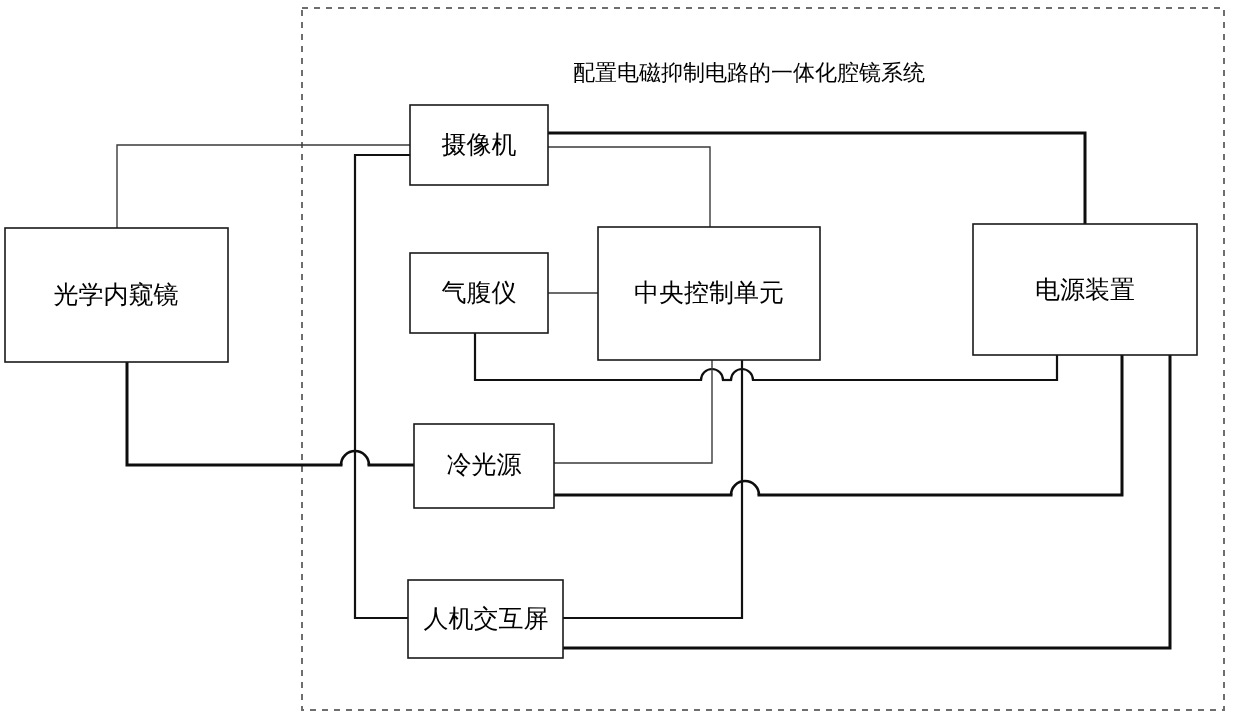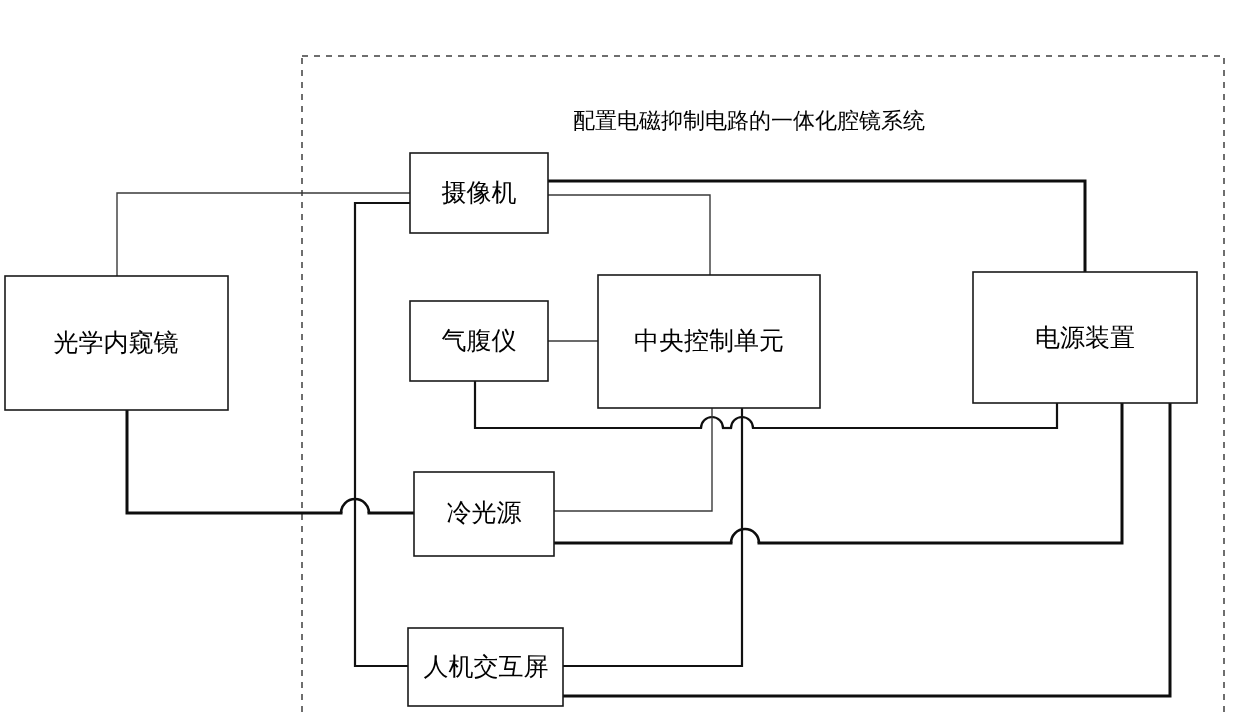--- a/index.html
+++ b/index.html
@@ -11,21 +11,20 @@
     width: 1240px;
     height: 716px;
     font-family: "DejaVu Sans", "Liberation Sans", sans-serif;
     overflow: hidden;
   }
   #diagram-root {
     position: relative;
     width: 1240px;
     height: 668px;
     background: #ffffff;
-    margin-top: 48px;
   }
   svg#diagram-svg {
     position: absolute;
     top: 0;
     left: 0;
     width: 1240px;
     height: 716px;
     display: block;
   }
   .box-rect {

